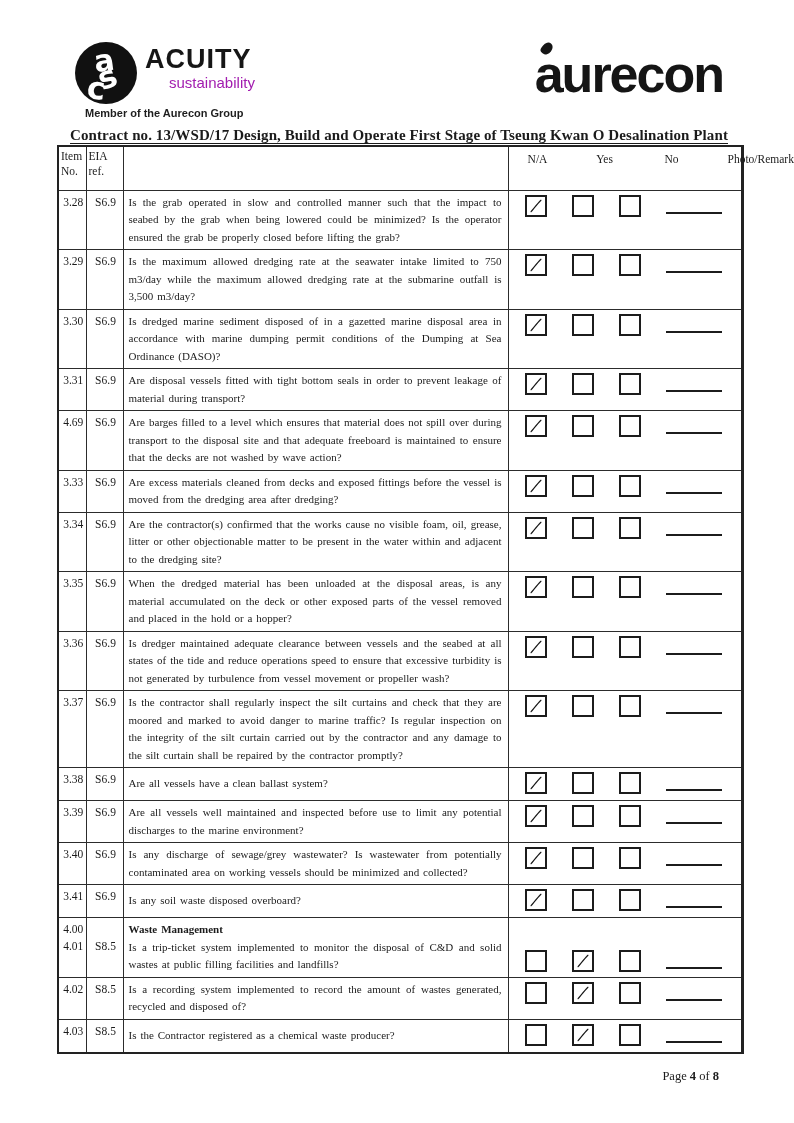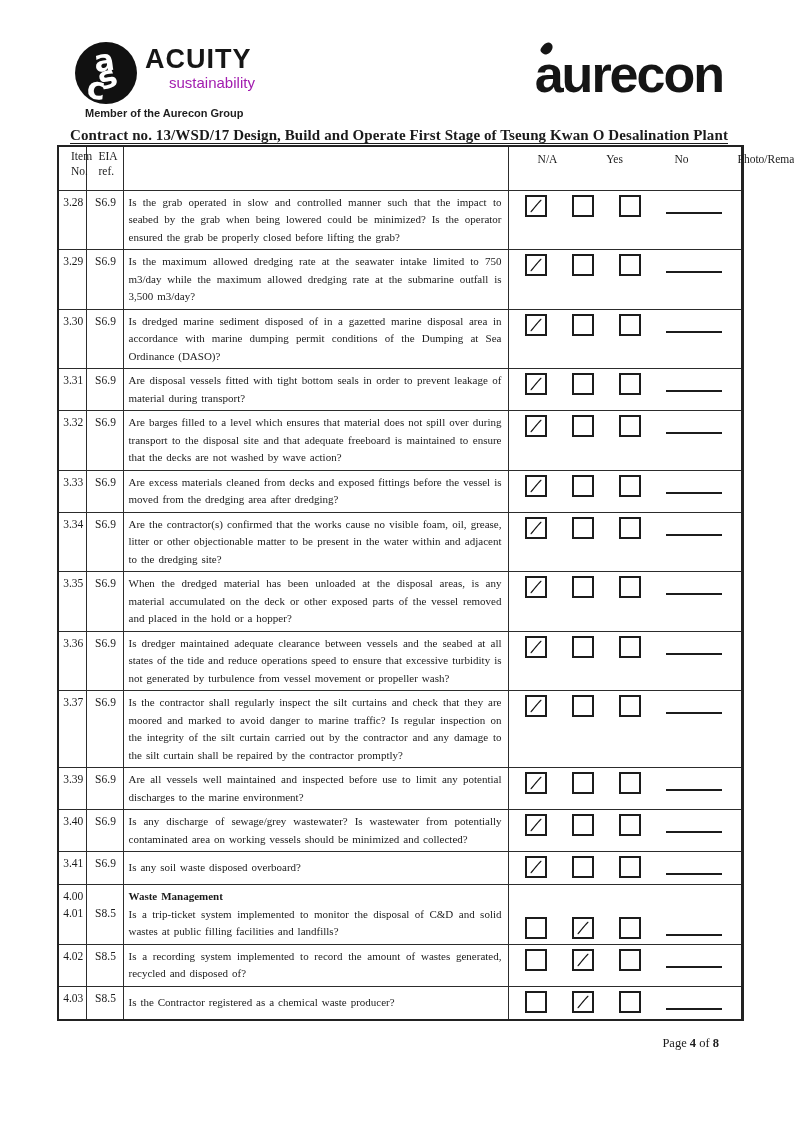--- a/index.html
+++ b/index.html
@@ -62,21 +62,21 @@
   table.checklist {
     border-collapse:collapse; table-layout:fixed;
     width:684px; margin-top:1px;
     border:2px solid #222; border-right-width:3px;
   }
   table.checklist col.c1 { width:28px; }
   table.checklist col.c2 { width:37px; }
   table.checklist col.c3 { width:385px; }
   table.checklist col.c4 { width:234px; }
   table.checklist td { border:1px solid #2c2c2c; vertical-align:top; }
-  td.h-cell { height:44px; font-size:11.5px; padding:2px 12px; line-height:15px; }
+  td.h-cell { height:44px; font-size:11.5px; padding:2px 2px; line-height:15px; }
   td.h-ans { vertical-align:top; }
   .h-ans-row { display:flex; align-items:flex-start; padding:3px 0 0 16px; font-size:11.5px;gap:20px; }
   .h-ans-row .hl { flex:0 0 22px; margin-right:25px; text-align:center; white-space:nowrap; }
   .h-ans-row .hr { flex:1; text-align:center; white-space:nowrap; padding-right:6px; }
   td.c-item, td.c-eia { font-size:11.5px; padding:3px 1px 2px 3px; line-height:17px;text-align:center; }
   td.c-q { padding:0; }
   .qwrap {
     display:flex; flex-direction:column; justify-content:center;
     min-height:32px; padding:3px 6px 3px 5px;
     font-size:11px; line-height:17.5px;
@@ -244,21 +244,21 @@
                 </svg>
               </span>
               <span class="cb"></span>
               <span class="cb"></span>
               <span class="rline"></span>
             </div>
           </td>
         </tr>
         <tr>
           <td class="c-item">
-            <div>3.32</div>
+            <div>4.69</div>
           </td>
           <td class="c-eia">
             <div>S6.9</div>
           </td>
           <td class="c-q">
             <div class="qwrap">
               <div>Are barges filled to a level which ensures that material does not spill over during transport to the disposal site and that adequate freeboard is maintained to ensure that the decks are not washed by wave action?</div>
             </div>
           </td>
           <td class="c-ans">
@@ -377,20 +377,45 @@
         <tr>
           <td class="c-item">
             <div>3.37</div>
           </td>
           <td class="c-eia">
             <div>S6.9</div>
           </td>
           <td class="c-q">
             <div class="qwrap">
               <div>Is the contractor shall regularly inspect the silt curtains and check that they are moored and marked to avoid danger to marine traffic? Is regular inspection on the integrity of the silt curtain carried out by the contractor and any damage to the silt curtain shall be repaired by the contractor promptly?</div>
+            </div>
+          </td>
+          <td class="c-ans">
+            <div class="ans">
+              <span class="cb">
+                <svg viewBox="0 0 22 22">
+                  <path d="M5 18 C 8 14.5, 12.5 8.5, 17 4" fill="none" stroke="#161616" stroke-width="1.4" stroke-linecap="round"></path>
+                </svg>
+              </span>
+              <span class="cb"></span>
+              <span class="cb"></span>
+              <span class="rline"></span>
+            </div>
+          </td>
+        </tr>
+        <tr>
+          <td class="c-item">
+            <div>3.38</div>
+          </td>
+          <td class="c-eia">
+            <div>S6.9</div>
+          </td>
+          <td class="c-q">
+            <div class="qwrap">
+              <div>Are all vessels have a clean ballast system?</div>
             </div>
           </td>
           <td class="c-ans">
             <div class="ans">
               <span class="cb">
                 <svg viewBox="0 0 22 22">
                   <path d="M5 18 C 8 14.5, 12.5 8.5, 17 4" fill="none" stroke="#161616" stroke-width="1.4" stroke-linecap="round"></path>
                 </svg>
               </span>
               <span class="cb"></span>

